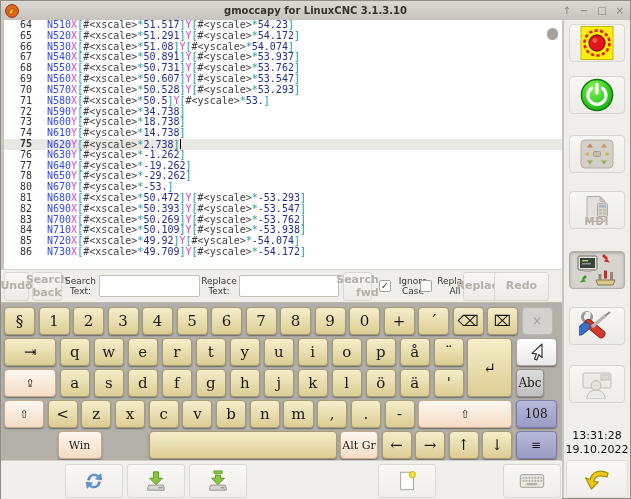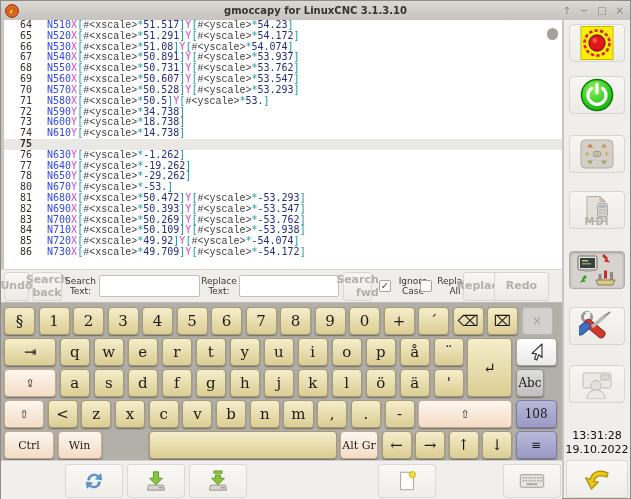--- a/index.html
+++ b/index.html
@@ -25,21 +25,21 @@
   
   .editor{position:absolute;left:0;top:0;right:0;height:249px;background:#ffffff;
     border-left:3px solid #c9c5c0;box-sizing:border-box;overflow:hidden;}
   .cline{height:10.82px;line-height:10.8px;font-family:"DejaVu Sans Mono",monospace;
     font-size:10px;white-space:pre;display:flex;}
   .cline .ln{width:28px;flex:none;text-align:right;color:#33302c;}
   .cline .code{margin-left:15px;}
   .cline.cur{background:#e9e8e5;}
   .cline.cur .ln{font-weight:bold;}
   .tn{color:#3148e8;} .ta{color:#d944d9;} .tb{color:#109aa2;}
-  .ts{color:#109aa2;} .tp{color:#3c3c3c;font-family:Liberation Mono, monospace;} .tv{color:#232b84;}
+  .ts{color:#109aa2;} .tp{color:#3c3c3c;} .tv{color:#232b84;}
   .caret{display:inline-block;width:1px;height:10px;background:#000;vertical-align:-1px;}
   .scroll-thumb{position:absolute;right:4px;top:8px;width:11px;height:12px;
     border-radius:6px;background:#a5a19c;}
 
   
   .searchbar{position:absolute;left:0;right:0;top:249px;height:34px;background:#f0eeea;
     border-top:1px solid #d8d4cf;border-bottom:1px solid #bdb9b3;box-sizing:border-box;}
   .sbtn{position:absolute;top:2px;height:29px;box-sizing:border-box;
     background:linear-gradient(#f9f7f5,#edebe7);border:1px solid #d9d5d0;border-radius:3px;
     color:#b5b0aa;font-size:11px;display:flex;align-items:center;justify-content:center;
@@ -116,21 +116,21 @@
             <div class="cline"><span class="ln">65</span><span class="code"><span class="tn">N520</span><span class="ta">X</span><span class="tb">[</span><span class="tp">#&lt;xscale&gt;</span><span class="ts">*</span><span class="tv">51.291</span><span class="tb">]</span><span class="ta">Y</span><span class="tb">[</span><span class="tp">#&lt;yscale&gt;</span><span class="ts">*</span><span class="tv">54.172</span><span class="tb">]</span></span></div>
             <div class="cline"><span class="ln">66</span><span class="code"><span class="tn">N530</span><span class="ta">X</span><span class="tb">[</span><span class="tp">#&lt;xscale&gt;</span><span class="ts">*</span><span class="tv">51.08</span><span class="tb">]</span><span class="ta">Y</span><span class="tb">[</span><span class="tp">#&lt;yscale&gt;</span><span class="ts">*</span><span class="tv">54.074</span><span class="tb">]</span></span></div>
             <div class="cline"><span class="ln">67</span><span class="code"><span class="tn">N540</span><span class="ta">X</span><span class="tb">[</span><span class="tp">#&lt;xscale&gt;</span><span class="ts">*</span><span class="tv">50.891</span><span class="tb">]</span><span class="ta">Y</span><span class="tb">[</span><span class="tp">#&lt;yscale&gt;</span><span class="ts">*</span><span class="tv">53.937</span><span class="tb">]</span></span></div>
             <div class="cline"><span class="ln">68</span><span class="code"><span class="tn">N550</span><span class="ta">X</span><span class="tb">[</span><span class="tp">#&lt;xscale&gt;</span><span class="ts">*</span><span class="tv">50.731</span><span class="tb">]</span><span class="ta">Y</span><span class="tb">[</span><span class="tp">#&lt;yscale&gt;</span><span class="ts">*</span><span class="tv">53.762</span><span class="tb">]</span></span></div>
             <div class="cline"><span class="ln">69</span><span class="code"><span class="tn">N560</span><span class="ta">X</span><span class="tb">[</span><span class="tp">#&lt;xscale&gt;</span><span class="ts">*</span><span class="tv">50.607</span><span class="tb">]</span><span class="ta">Y</span><span class="tb">[</span><span class="tp">#&lt;yscale&gt;</span><span class="ts">*</span><span class="tv">53.547</span><span class="tb">]</span></span></div>
             <div class="cline"><span class="ln">70</span><span class="code"><span class="tn">N570</span><span class="ta">X</span><span class="tb">[</span><span class="tp">#&lt;xscale&gt;</span><span class="ts">*</span><span class="tv">50.528</span><span class="tb">]</span><span class="ta">Y</span><span class="tb">[</span><span class="tp">#&lt;yscale&gt;</span><span class="ts">*</span><span class="tv">53.293</span><span class="tb">]</span></span></div>
             <div class="cline"><span class="ln">71</span><span class="code"><span class="tn">N580</span><span class="ta">X</span><span class="tb">[</span><span class="tp">#&lt;xscale&gt;</span><span class="ts">*</span><span class="tv">50.5</span><span class="tb">]</span><span class="ta">Y</span><span class="tb">[</span><span class="tp">#&lt;yscale&gt;</span><span class="ts">*</span><span class="tv">53.</span><span class="tb">]</span></span></div>
             <div class="cline"><span class="ln">72</span><span class="code"><span class="tn">N590</span><span class="ta">Y</span><span class="tb">[</span><span class="tp">#&lt;yscale&gt;</span><span class="ts">*</span><span class="tv">34.738</span><span class="tb">]</span></span></div>
             <div class="cline"><span class="ln">73</span><span class="code"><span class="tn">N600</span><span class="ta">Y</span><span class="tb">[</span><span class="tp">#&lt;yscale&gt;</span><span class="ts">*</span><span class="tv">18.738</span><span class="tb">]</span></span></div>
             <div class="cline"><span class="ln">74</span><span class="code"><span class="tn">N610</span><span class="ta">Y</span><span class="tb">[</span><span class="tp">#&lt;yscale&gt;</span><span class="ts">*</span><span class="tv">14.738</span><span class="tb">]</span></span></div>
-            <div class="cline cur"><span class="ln">75</span></div>
+            <div class="cline cur"><span class="ln">75</span><span class="code"><span class="tn">N620</span><span class="ta">Y</span><span class="tb">[</span><span class="tp">#&lt;yscale&gt;</span><span class="ts">*</span><span class="tv">2.738</span><span class="tb">]</span><span class="caret"></span></span></div>
             <div class="cline"><span class="ln">76</span><span class="code"><span class="tn">N630</span><span class="ta">Y</span><span class="tb">[</span><span class="tp">#&lt;yscale&gt;</span><span class="ts">*</span><span class="tv">-1.262</span><span class="tb">]</span></span></div>
             <div class="cline"><span class="ln">77</span><span class="code"><span class="tn">N640</span><span class="ta">Y</span><span class="tb">[</span><span class="tp">#&lt;yscale&gt;</span><span class="ts">*</span><span class="tv">-19.262</span><span class="tb">]</span></span></div>
             <div class="cline"><span class="ln">78</span><span class="code"><span class="tn">N650</span><span class="ta">Y</span><span class="tb">[</span><span class="tp">#&lt;yscale&gt;</span><span class="ts">*</span><span class="tv">-29.262</span><span class="tb">]</span></span></div>
             <div class="cline"><span class="ln">80</span><span class="code"><span class="tn">N670</span><span class="ta">Y</span><span class="tb">[</span><span class="tp">#&lt;yscale&gt;</span><span class="ts">*</span><span class="tv">-53.</span><span class="tb">]</span></span></div>
             <div class="cline"><span class="ln">81</span><span class="code"><span class="tn">N680</span><span class="ta">X</span><span class="tb">[</span><span class="tp">#&lt;xscale&gt;</span><span class="ts">*</span><span class="tv">50.472</span><span class="tb">]</span><span class="ta">Y</span><span class="tb">[</span><span class="tp">#&lt;yscale&gt;</span><span class="ts">*</span><span class="tv">-53.293</span><span class="tb">]</span></span></div>
             <div class="cline"><span class="ln">82</span><span class="code"><span class="tn">N690</span><span class="ta">X</span><span class="tb">[</span><span class="tp">#&lt;xscale&gt;</span><span class="ts">*</span><span class="tv">50.393</span><span class="tb">]</span><span class="ta">Y</span><span class="tb">[</span><span class="tp">#&lt;yscale&gt;</span><span class="ts">*</span><span class="tv">-53.547</span><span class="tb">]</span></span></div>
             <div class="cline"><span class="ln">83</span><span class="code"><span class="tn">N700</span><span class="ta">X</span><span class="tb">[</span><span class="tp">#&lt;xscale&gt;</span><span class="ts">*</span><span class="tv">50.269</span><span class="tb">]</span><span class="ta">Y</span><span class="tb">[</span><span class="tp">#&lt;yscale&gt;</span><span class="ts">*</span><span class="tv">-53.762</span><span class="tb">]</span></span></div>
             <div class="cline"><span class="ln">84</span><span class="code"><span class="tn">N710</span><span class="ta">X</span><span class="tb">[</span><span class="tp">#&lt;xscale&gt;</span><span class="ts">*</span><span class="tv">50.109</span><span class="tb">]</span><span class="ta">Y</span><span class="tb">[</span><span class="tp">#&lt;yscale&gt;</span><span class="ts">*</span><span class="tv">-53.938</span><span class="tb">]</span></span></div>
             <div class="cline"><span class="ln">85</span><span class="code"><span class="tn">N720</span><span class="ta">X</span><span class="tb">[</span><span class="tp">#&lt;xscale&gt;</span><span class="ts">*</span><span class="tv">49.92</span><span class="tb">]</span><span class="ta">Y</span><span class="tb">[</span><span class="tp">#&lt;yscale&gt;</span><span class="ts">*</span><span class="tv">-54.074</span><span class="tb">]</span></span></div>
             <div class="cline"><span class="ln">86</span><span class="code"><span class="tn">N730</span><span class="ta">X</span><span class="tb">[</span><span class="tp">#&lt;xscale&gt;</span><span class="ts">*</span><span class="tv">49.709</span><span class="tb">]</span><span class="ta">Y</span><span class="tb">[</span><span class="tp">#&lt;yscale&gt;</span><span class="ts">*</span><span class="tv">-54.172</span><span class="tb">]</span></span></div>
@@ -210,21 +210,20 @@
           <div class="key k-tan" style="left: 147.6px; top: 97px; width: 30.2px; height: 28px;">c</div>
           <div class="key k-tan" style="left: 181.3px; top: 97px; width: 30.2px; height: 28px;">v</div>
           <div class="key k-tan" style="left: 215px; top: 97px; width: 30.2px; height: 28px;">b</div>
           <div class="key k-tan" style="left: 248.7px; top: 97px; width: 30.2px; height: 28px;">n</div>
           <div class="key k-tan" style="left: 282.4px; top: 97px; width: 30.2px; height: 28px;">m</div>
           <div class="key k-tan" style="left: 316.1px; top: 97px; width: 30.2px; height: 28px;">,</div>
           <div class="key k-tan" style="left: 349.8px; top: 97px; width: 30.2px; height: 28px;">.</div>
           <div class="key k-tan" style="left: 383.5px; top: 97px; width: 30.2px; height: 28px;">-</div>
           <div class="key k-mod" style="left: 417.2px; top: 97px; width: 94px; height: 28px;">⇧</div>
           <div class="key k-purple" style="left: 514.7px; top: 97px; width: 41px; height: 28px;">108</div>
-          <div class="key k-mod" style="left: 3px; top: 128px; width: 50px; height: 28px;">Ctrl</div>
           <div class="key k-mod" style="left: 56.5px; top: 128px; width: 44px; height: 28px;">Win</div>
           <div class="key k-mod" style="left: 104px; top: 116px; width: 40px; height: 28px; margin-top: 48px;">Alt</div>
           <div class="key k-tan" style="left: 147.5px; top: 128px; width: 188px; height: 28px;"> </div>
           <div class="key k-mod" style="left: 339px; top: 128px; width: 38px; height: 28px;">Alt Gr</div>
           <div class="key k-tan" style="left: 380.5px; top: 128px; width: 30px; height: 28px;">←</div>
           <div class="key k-tan" style="left: 414px; top: 128px; width: 30px; height: 28px;">→</div>
           <div class="key k-tan" style="left: 447.5px; top: 128px; width: 30px; height: 28px;">↑</div>
           <div class="key k-tan" style="left: 481px; top: 128px; width: 30px; height: 28px;">↓</div>
           <div class="key k-purple" style="left: 514.5px; top: 128px; width: 41px; height: 28px;">≡</div>
           <div class="key k-tan" style="left: 466px; top: 35px; width: 45px; height: 59px;">↵</div>

